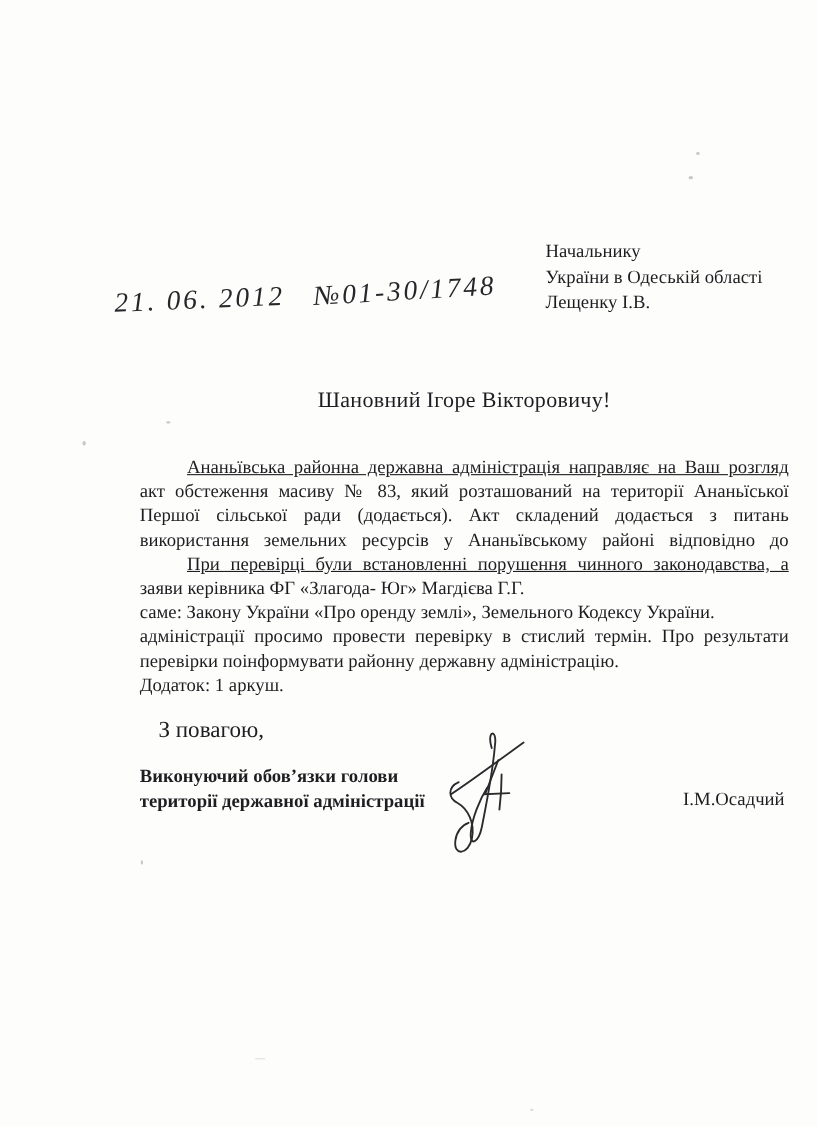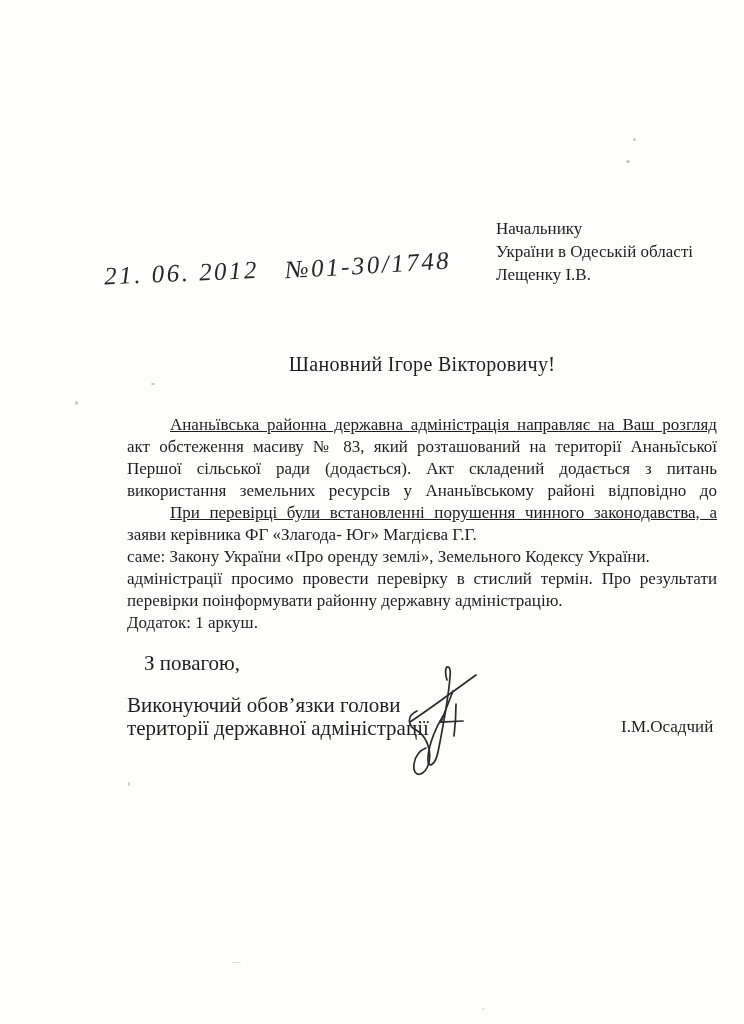--- a/index.html
+++ b/index.html
@@ -35,21 +35,21 @@
   }
 
   
   .bodytext { left: 127px; top: 414px; width: 590px; font-size: 17px; }
   .bodytext .line { height: 22px; line-height: 22px; white-space: nowrap; }
   .bodytext .line.j { white-space: normal; text-align: justify; text-align-last: justify; }
   .bodytext .line.ind { text-indent: 43px; text-decoration: underline; }
 
   .closing { left: 144px; top: 651px; font-size: 21px; }
 
-  .signer-pos { left: 127px; top: 694px; width: 320px; font-size: 21px; line-height: 23px; }
+  .signer-pos { left: 127px; top: 694px; width: 320px; font-size: 17px; line-height: 23px; font-weight: bold; }
   .signer-name { left: 621px; top: 717px; font-size: 17px; white-space: nowrap; }
 
   .signature-box { left: 395px; top: 660px; width: 100px; height: 120px; }
   .signature-box svg { width: 100%; height: 100%; }
 
   
   .speck { position: absolute; background: #9a9a9a; border-radius: 50%; opacity: .55; }
 </style>
 </head>
 <body>

